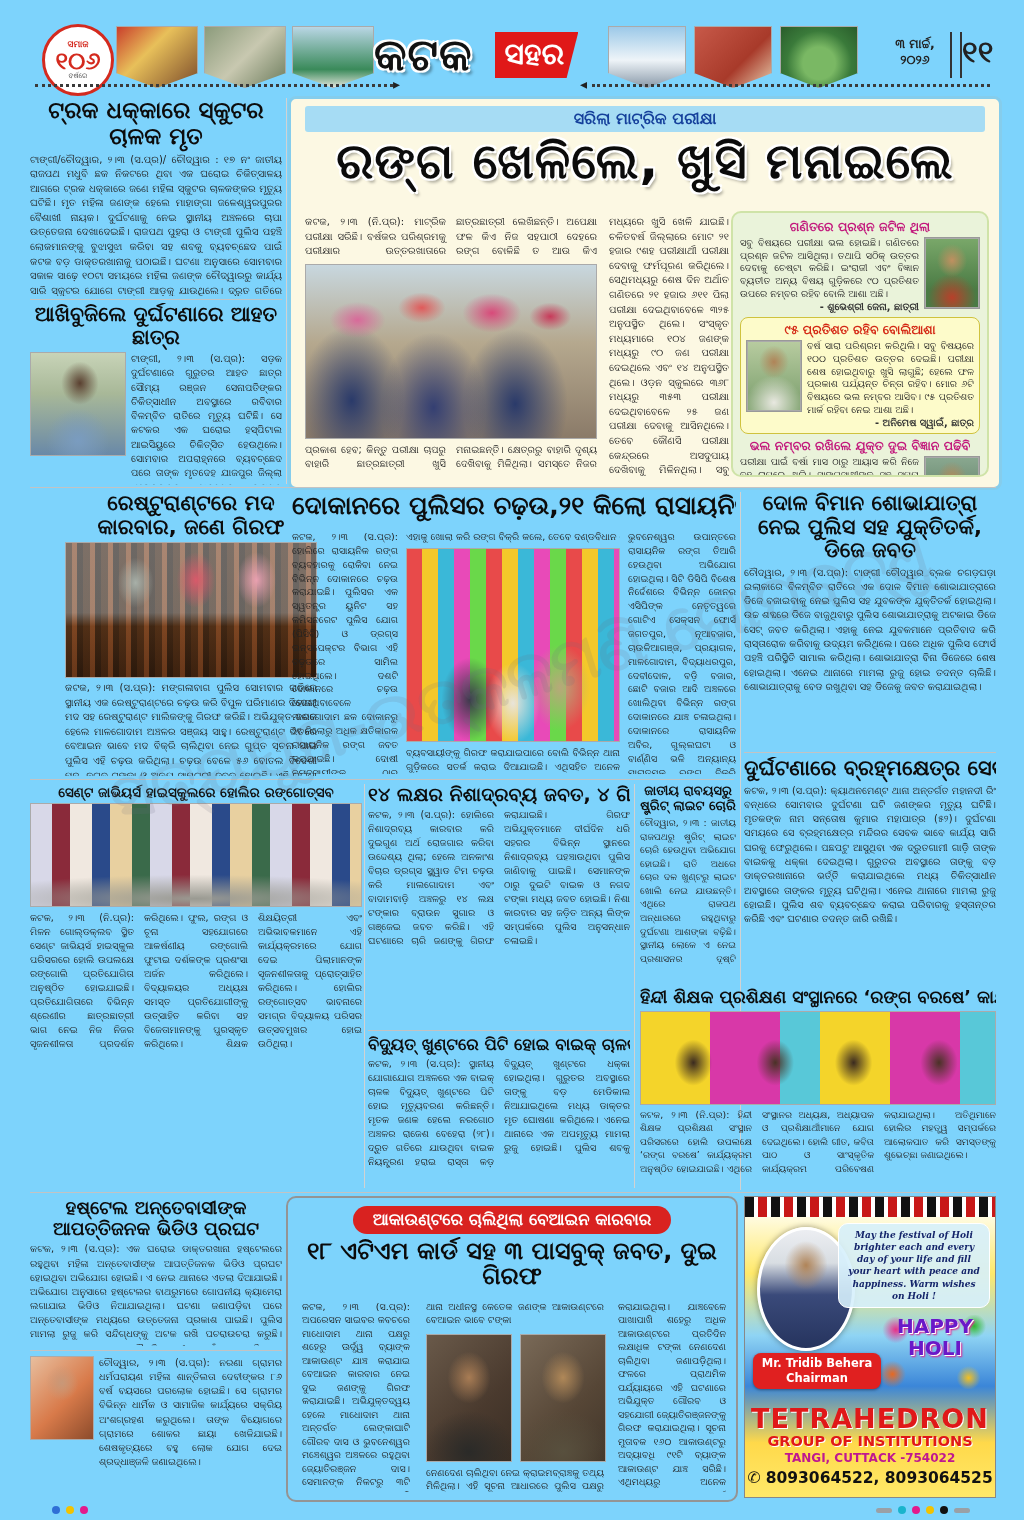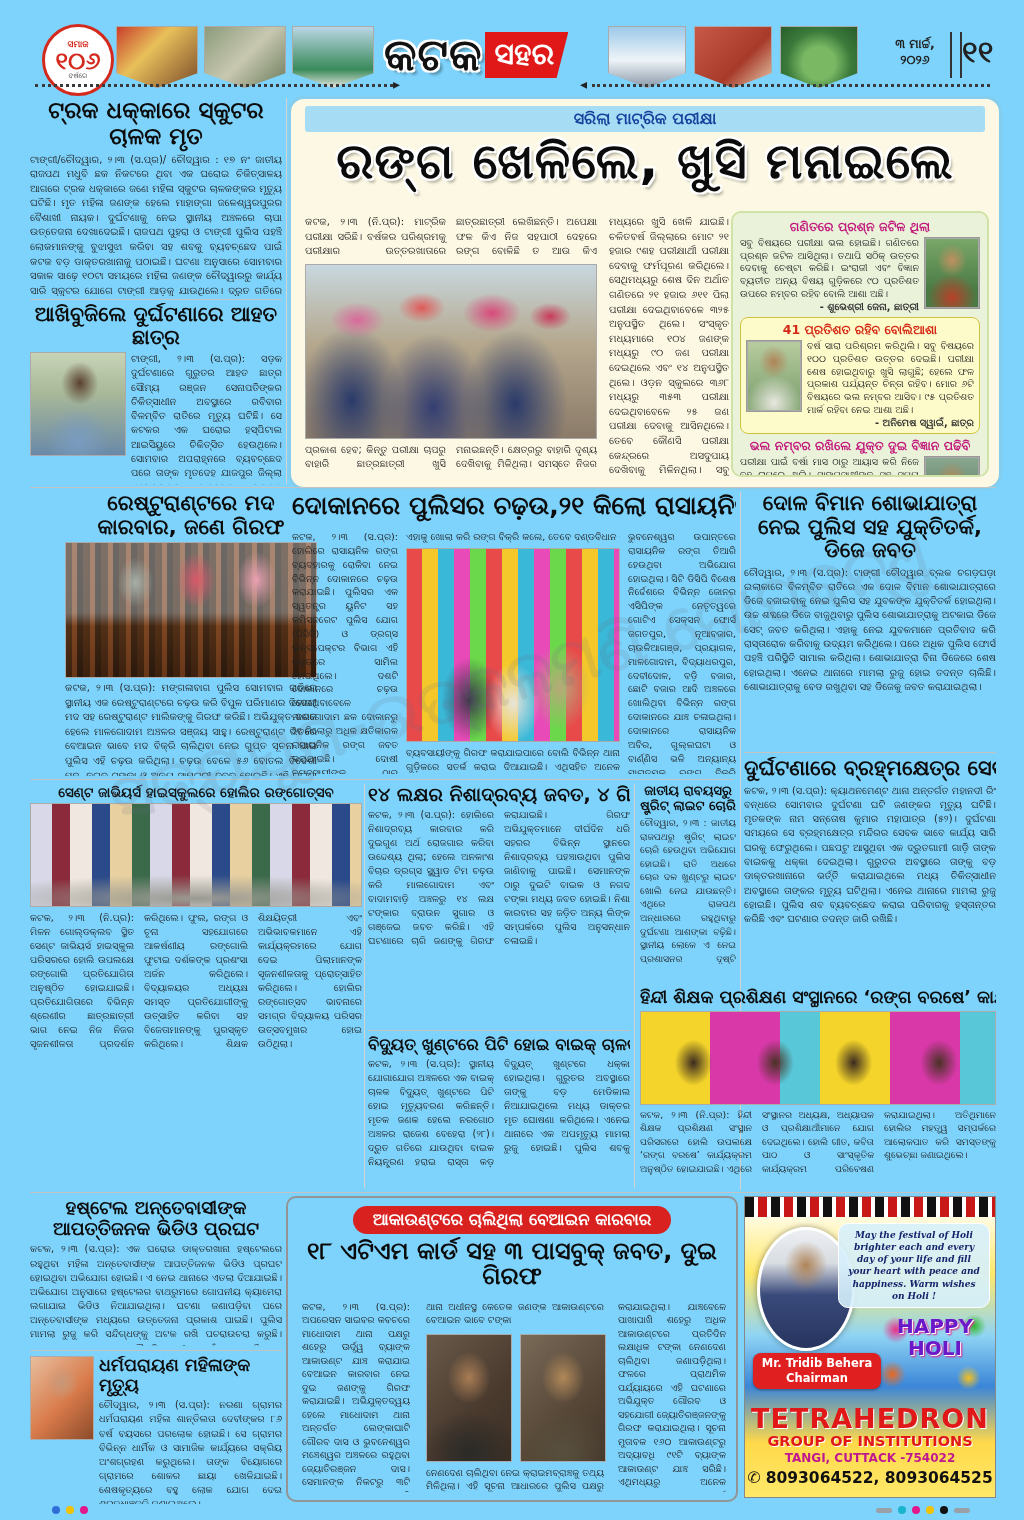--- a/index.html
+++ b/index.html
@@ -13,22 +13,22 @@
   .brand .b-big{font-size:24px;color:#d42a1e;font-weight:bold;}
   .brand .b-bot{font-size:7px;color:#444;}
   .thumb{position:absolute;top:26px;width:82px;height:62px;
          clip-path:polygon(0 0,100% 0,100% 76%,50% 100%,0 76%);box-shadow:0 0 0 1px #999 inset;}
   .t1{left:116px;background:linear-gradient(135deg,#c83a2a,#e8c05a 40%,#7a4a2a);}
   .t2{left:204px;background:linear-gradient(135deg,#8a9a7a,#c8c8b0 50%,#6a7a5a);}
   .t3{left:292px;background:linear-gradient(180deg,#bcd8e8,#3a8a5a 70%,#e8e8e0);}
   .t4{left:608px;width:78px;background:linear-gradient(180deg,#9ac8e8,#eef4f8 55%,#8898a8);}
   .t5{left:694px;width:78px;background:linear-gradient(135deg,#c85a4a,#a83a2a 60%,#e8d0b0);}
   .t6{left:780px;width:78px;background:radial-gradient(circle at 50% 60%,#7ab864 30%,#3a7a3a 60%,#285a2a);}
-  .mast-title{position:absolute;left:384px;top:22px;width:216px;height:66px;display:flex;
-              align-items:center;gap:2px;}
+  .mast-title{position:absolute;left:374px;top:22px;width:216px;height:66px;display:flex;
+              align-items:center;gap:22px;}
   .mt-black{font-size:44px;font-weight:900;color:#111;letter-spacing:1px;
             text-shadow:-2px -2px 0 #fff,2px -2px 0 #fff,-2px 2px 0 #fff,2px 2px 0 #fff,4px 4px 3px rgba(0,0,0,.35);}
   .mt-red{background:#e01818;color:#fff;font-size:30px;font-weight:bold;padding:4px 14px 6px 10px;
           clip-path:polygon(0 0,100% 0,86% 100%,0 100%);}
   .mast-date{position:absolute;left:884px;top:36px;width:62px;text-align:center;
              font-size:12.5px;font-weight:bold;color:#222;line-height:1.3;}
   .mast-bars{position:absolute;left:950px;top:32px;width:8px;height:46px;
              border-left:2px solid #333;border-right:2px solid #333;}
   .mast-page{position:absolute;left:962px;top:34px;font-size:30px;font-weight:bold;color:#222;}
   .dotrule{position:absolute;top:84px;border-top:3px dotted #3a3a3a;height:0;}
@@ -39,21 +39,21 @@
   .art{position:absolute;overflow:hidden;}
   .art h2{margin:0 0 3px 0;font-weight:bold;text-align:center;line-height:1.12;color:#0c0c0c;}
   .body{font-size:10px;line-height:1.46;text-align:justify;color:#222;overflow:hidden;}
   .cols2{column-count:2;column-gap:10px;}
   .cols3{column-count:3;column-gap:10px;}
   .ph{box-shadow:0 0 0 1px #aaa inset;}
   .hr{position:absolute;height:0;border-top:1px solid #c3c3c3;}
   .vr{position:absolute;width:0;border-left:1px solid #d2d2d2;}
   
   .leadbox{position:absolute;left:288px;top:96px;width:708px;height:388px;background:#fcf8e3;
-           border:3px solid #85cdec;border-radius:16px;}
+           border:3px solid #85cdec;border-radius:8px;}
   .lead-kicker{margin:7px auto 0;width:96%;height:26px;background:#a6dcf4;color:#15409b;
                font-size:16px;font-weight:bold;text-align:center;line-height:26px;border-radius:3px;}
   .lead-headline{margin-top:4px;text-align:center;font-size:49px;font-weight:900;color:#0b0b0b;
                  line-height:1.05;letter-spacing:1px;
                  text-shadow:-2px -2px 0 #fff,2px -2px 0 #fff,-2px 2px 0 #fff,2px 2px 0 #fff,3px 4px 3px rgba(0,0,0,.3);}
   .lead-intro{position:absolute;left:14px;top:116px;width:292px;height:46px;}
   .lead-photo{position:absolute;left:14px;top:165px;width:292px;height:175px;}
   .lead-caption{position:absolute;left:14px;top:344px;width:292px;height:36px;}
   .lead-col3{position:absolute;left:318px;top:116px;width:120px;height:264px;}
   .ph-holi{background:
@@ -222,21 +222,21 @@
     <div class="lead-col3 body">ମଧ୍ୟରେ ଖୁସି ଖେଳି ଯାଇଛି। ଚଳିତବର୍ଷ ଜିଲ୍ଲାରେ ମୋଟ ୨୧ ହଜାର ୯ଶହ ପରୀକ୍ଷାର୍ଥୀ ପରୀକ୍ଷା ଦେବାକୁ ଫର୍ମପୂରଣ କରିଥିଲେ। ସେଥିମଧ୍ୟରୁ ଶେଷ ଦିନ ଅର୍ଥାତ ଗଣିତରେ ୨୧ ହଜାର ୬୧୧ ପିଲା ପରୀକ୍ଷା ଦେଇଥିବାବେଳେ ୩୨୫ ଅନୁପସ୍ଥିତ ଥିଲେ। ସଂସ୍କୃତ ମଧ୍ୟମାରେ ୧୦୪ ଜଣଙ୍କ ମଧ୍ୟରୁ ୯୦ ଜଣ ପରୀକ୍ଷା ଦେଇଥିଲେ ଏବଂ ୧୪ ଅନୁପସ୍ଥିତ ଥିଲେ। ଓଡ଼ନ ସ୍କୁଲରେ ୩୬୮ ମଧ୍ୟରୁ ୩୫୩ ପରୀକ୍ଷା ଦେଇଥିବାବେଳେ ୨୫ ଜଣ ପରୀକ୍ଷା ଦେବାକୁ ଆସିନଥିଲେ। ତେବେ କୌଣସି ପରୀକ୍ଷା କେନ୍ଦ୍ରରେ ଅସଦୁପାୟ ଦେଖିବାକୁ ମିଳିନଥିଲା। ସବୁ ବିଷୟରେ ଶାନ୍ତି ଶୃଙ୍ଖଳାର ସହ ପରୀକ୍ଷା ଶେଷ ହୋଇଛି। କେହି ବି କପି କରି ଧରାପଡ଼ିନଥିବା ଜିଲ୍ଲା ଶିକ୍ଷା ଅଧିକାରୀ ନିତ୍ୟାନନ୍ଦ ବାରିକ ସୂଚନା ଦେଇଛନ୍ତି।</div>
 
     <div class="greenbox">
       <div class="stu">
         <div class="sh">ଗଣିତରେ ପ୍ରଶ୍ନ ଜଟିଳ ଥିଲା</div>
         <div class="stu-photo ph ph-girl fr"></div>
         <div class="sb">ସବୁ ବିଷୟରେ ପରୀକ୍ଷା ଭଲ ହୋଇଛି। ଗଣିତରେ ପ୍ରଶ୍ନ ଜଟିଳ ଆସିଥିଲା। ତଥାପି ସଠିକ୍ ଉତ୍ତର ଦେବାକୁ ଚେଷ୍ଟା କରିଛି। ଇଂରାଜୀ ଏବଂ ବିଜ୍ଞାନ ବ୍ୟତୀତ ଅନ୍ୟ ବିଷୟ ଗୁଡ଼ିକରେ ୯୦ ପ୍ରତିଶତ ଉପରେ ନମ୍ବର ରହିବ ବୋଲି ଆଶା ଅଛି।</div>
         <div class="sig">- ଶୁଭେଶ୍ରୀ ଜେନା, ଛାତ୍ରୀ</div>
       </div>
       <div class="stu yellowbox">
-        <div class="sh">41 ପ୍ରତିଶତ ରହିବ ବୋଲିଆଶା</div>
+        <div class="sh">୯୫ ପ୍ରତିଶତ ରହିବ ବୋଲିଆଶା</div>
         <div class="stu-photo ph ph-boy1 fl"></div>
         <div class="sb">ବର୍ଷ ସାରା ପରିଶ୍ରମ କରିଥିଲି। ସବୁ ବିଷୟରେ ୧୦୦ ପ୍ରତିଶତ ଉତ୍ତର ଦେଇଛି। ପରୀକ୍ଷା ଶେଷ ହୋଇଥିବାରୁ ଖୁସି ଲାଗୁଛି; ହେଲେ ଫଳ ପ୍ରକାଶ ପର୍ଯ୍ୟନ୍ତ ଚିନ୍ତା ରହିବ। ମୋର ୬ଟି ବିଷୟରେ ଭଲ ନମ୍ବର ଆସିବ। ୯୫ ପ୍ରତିଶତ ମାର୍କ ରହିବା ନେଇ ଆଶା ଅଛି।</div>
         <div class="sig">- ଅନିମେଷ ସ୍ୱାଇଁ, ଛାତ୍ର</div>
       </div>
       <div class="stu">
         <div class="sh">ଭଲ ନମ୍ବର ରଖିଲେ ଯୁକ୍ତ ଦୁଇ ବିଜ୍ଞାନ ପଢିବି</div>
         <div class="stu-photo ph ph-boy2 fr"></div>
         <div class="sb">ପରୀକ୍ଷା ପାଇଁ ବର୍ଷା ମାସ ଠାରୁ ଆୟାସ କରି ନିଜେ ବହୁ ଚାପରେ ଥିଲି। ସାଙ୍ଗସାଥୀଙ୍କ ସହ ସମୟ ବିତାଇଛି। ସବୁ ବିଷୟରେ ଭଲ ହୋଇଛି। ତଥାପି ମୋର ୮୫ ପ୍ରତିଶତ ନମ୍ବର ଆସିବ ବୋଲି ଜାଣୁଛି। ଯୁକ୍ତ ଦୁଇ ବିଜ୍ଞାନରେ ନାମ ଲେଖାଇବି।</div>
 
       </div>
@@ -311,21 +311,20 @@
 
   <div class="art" style="left:30px;top:1198px;width:252px;height:148px;">
     <h2 style="font-size:18.5px;">ହଷ୍ଟେଲ ଅନ୍ତେବାସୀଙ୍କ ଆପତ୍ତିଜନକ ଭିଡିଓ ପ୍ରଘଟ</h2>
     <div class="body" style="height:110px;font-size:9.7px;">କଟକ, ୨।୩ (ସ.ପ୍ର): ଏକ ଘରୋଇ ଡାକ୍ତରଖାନା ହଷ୍ଟେଲରେ ରହୁଥିବା ମହିଳା ଅନ୍ତେବାସୀଙ୍କ ଆପତ୍ତିଜନକ ଭିଡିଓ ପ୍ରଘଟ ହୋଇଥିବା ଅଭିଯୋଗ ହୋଇଛି। ଏ ନେଇ ଥାନାରେ ଏତଲା ଦିଆଯାଇଛି। ଅଭିଯୋଗ ଅନୁସାରେ ହଷ୍ଟେଲର ବାଥରୁମରେ ଗୋପନୀୟ କ୍ୟାମେରା ଲଗାଯାଇ ଭିଡିଓ ନିଆଯାଇଥିଲା। ଘଟଣା ଜଣାପଡ଼ିବା ପରେ ଅନ୍ତେବାସୀଙ୍କ ମଧ୍ୟରେ ଉତ୍ତେଜନା ପ୍ରକାଶ ପାଇଛି। ପୁଲିସ ମାମଲା ରୁଜୁ କରି ସନ୍ଦିଗ୍ଧଙ୍କୁ ଅଟକ ରଖି ପଚରାଉଚରା କରୁଛି। ମୋବାଇଲ ଜବତ କରାଯାଇ ବୈଷୟିକ ପରୀକ୍ଷା ପାଇଁ ପଠାଯାଇଛି।</div>
   </div>
 
   <div class="hr" style="left:30px;top:1350px;width:252px;"></div>
 
   <div class="art" style="left:30px;top:1356px;width:252px;height:148px;">
     <div class="ph ph-woman fl" style="width:64px;height:84px;"></div>
-    <h2 style="font-size:17.5px;text-align:left;">ଧର୍ମପରାୟଣ ମହିଳାଙ୍କ ମୃତ୍ୟୁ</h2>
     <div class="body" style="height:112px;font-size:9.7px;">ଚୌଦ୍ୱାର, ୨।୩ (ସ.ପ୍ର): ନରଣା ଗ୍ରାମର ଧର୍ମପରାୟଣ ମହିଳା ଶାନ୍ତିଲତା ଦେବୀଙ୍କର ୮୬ ବର୍ଷ ବୟସରେ ପରଲୋକ ହୋଇଛି। ସେ ଗ୍ରାମର ବିଭିନ୍ନ ଧାର୍ମିକ ଓ ସାମାଜିକ କାର୍ଯ୍ୟରେ ସକ୍ରିୟ ଅଂଶଗ୍ରହଣ କରୁଥିଲେ। ତାଙ୍କ ବିୟୋଗରେ ଗ୍ରାମରେ ଶୋକର ଛାୟା ଖେଳିଯାଇଛି। ଶେଷକୃତ୍ୟରେ ବହୁ ଲୋକ ଯୋଗ ଦେଇ ଶ୍ରଦ୍ଧାଞ୍ଜଳି ଜଣାଇଥିଲେ।</div>
   </div>
 
   <div class="atmbox">
     <div class="pillwrap">
       <span class="pill">ଆକାଉଣ୍ଟରେ ଚାଲିଥିଲା ବେଆଇନ କାରବାର</span>
     </div>
     <h2 class="atm-h2">୧୮ ଏଟିଏମ କାର୍ଡ ସହ ୩ ପାସବୁକ୍ ଜବତ, ଦୁଇ ଗିରଫ</h2>
     <div class="atm-col" style="left:14px;top:102px;width:108px;height:192px;">କଟକ, ୨।୩ (ସ.ପ୍ର): ଅପରେସନ ସାଇବର କବଚରେ ମାଧୋଦାମ ଥାନା ପକ୍ଷରୁ ଶହେରୁ ଊର୍ଦ୍ଧ୍ୱ ବ୍ୟାଙ୍କ ଆକାଉଣ୍ଟ ଯାଞ୍ଚ କରାଯାଇ ବେଆଇନ କାରବାର ନେଇ ଦୁଇ ଜଣଙ୍କୁ ଗିରଫ କରାଯାଇଛି। ଅଭିଯୁକ୍ତଦ୍ୱୟ ହେଲେ ମାଧୋଦାମ ଥାନା ଅନ୍ତର୍ଗତ ଲେଙ୍କାଘାଟି ଗୌରବ ଦାସ ଓ ଭୁବନେଶ୍ୱର ମଞ୍ଚେଶ୍ୱର ଅଞ୍ଚଳରେ ରହୁଥିବା ଜ୍ୟୋତିରଞ୍ଜନ ଦାସ। ସେମାନଙ୍କ ନିକଟରୁ ୩ଟି ବ୍ୟାଙ୍କ ପାସବୁକ୍ ଓ ୧୮ଟି ଏଟିଏମ କାର୍ଡ ଜବତ କରାଯାଇଛି। ଥାନା ଅଧିକାରୀ ଦୀପକ ଷଡ଼ଙ୍ଗୀ ସୂଚନା ଦେଇଛନ୍ତି। ମାଧୋଦାମ</div>
     <div class="atm-col" style="left:138px;top:102px;width:178px;height:30px;">ଥାନା ଅଧୀନସ୍ଥ କେତେକ ଜଣଙ୍କ ଆକାଉଣ୍ଟରେ ବେଆଇନ ଭାବେ ଟଙ୍କା</div>

